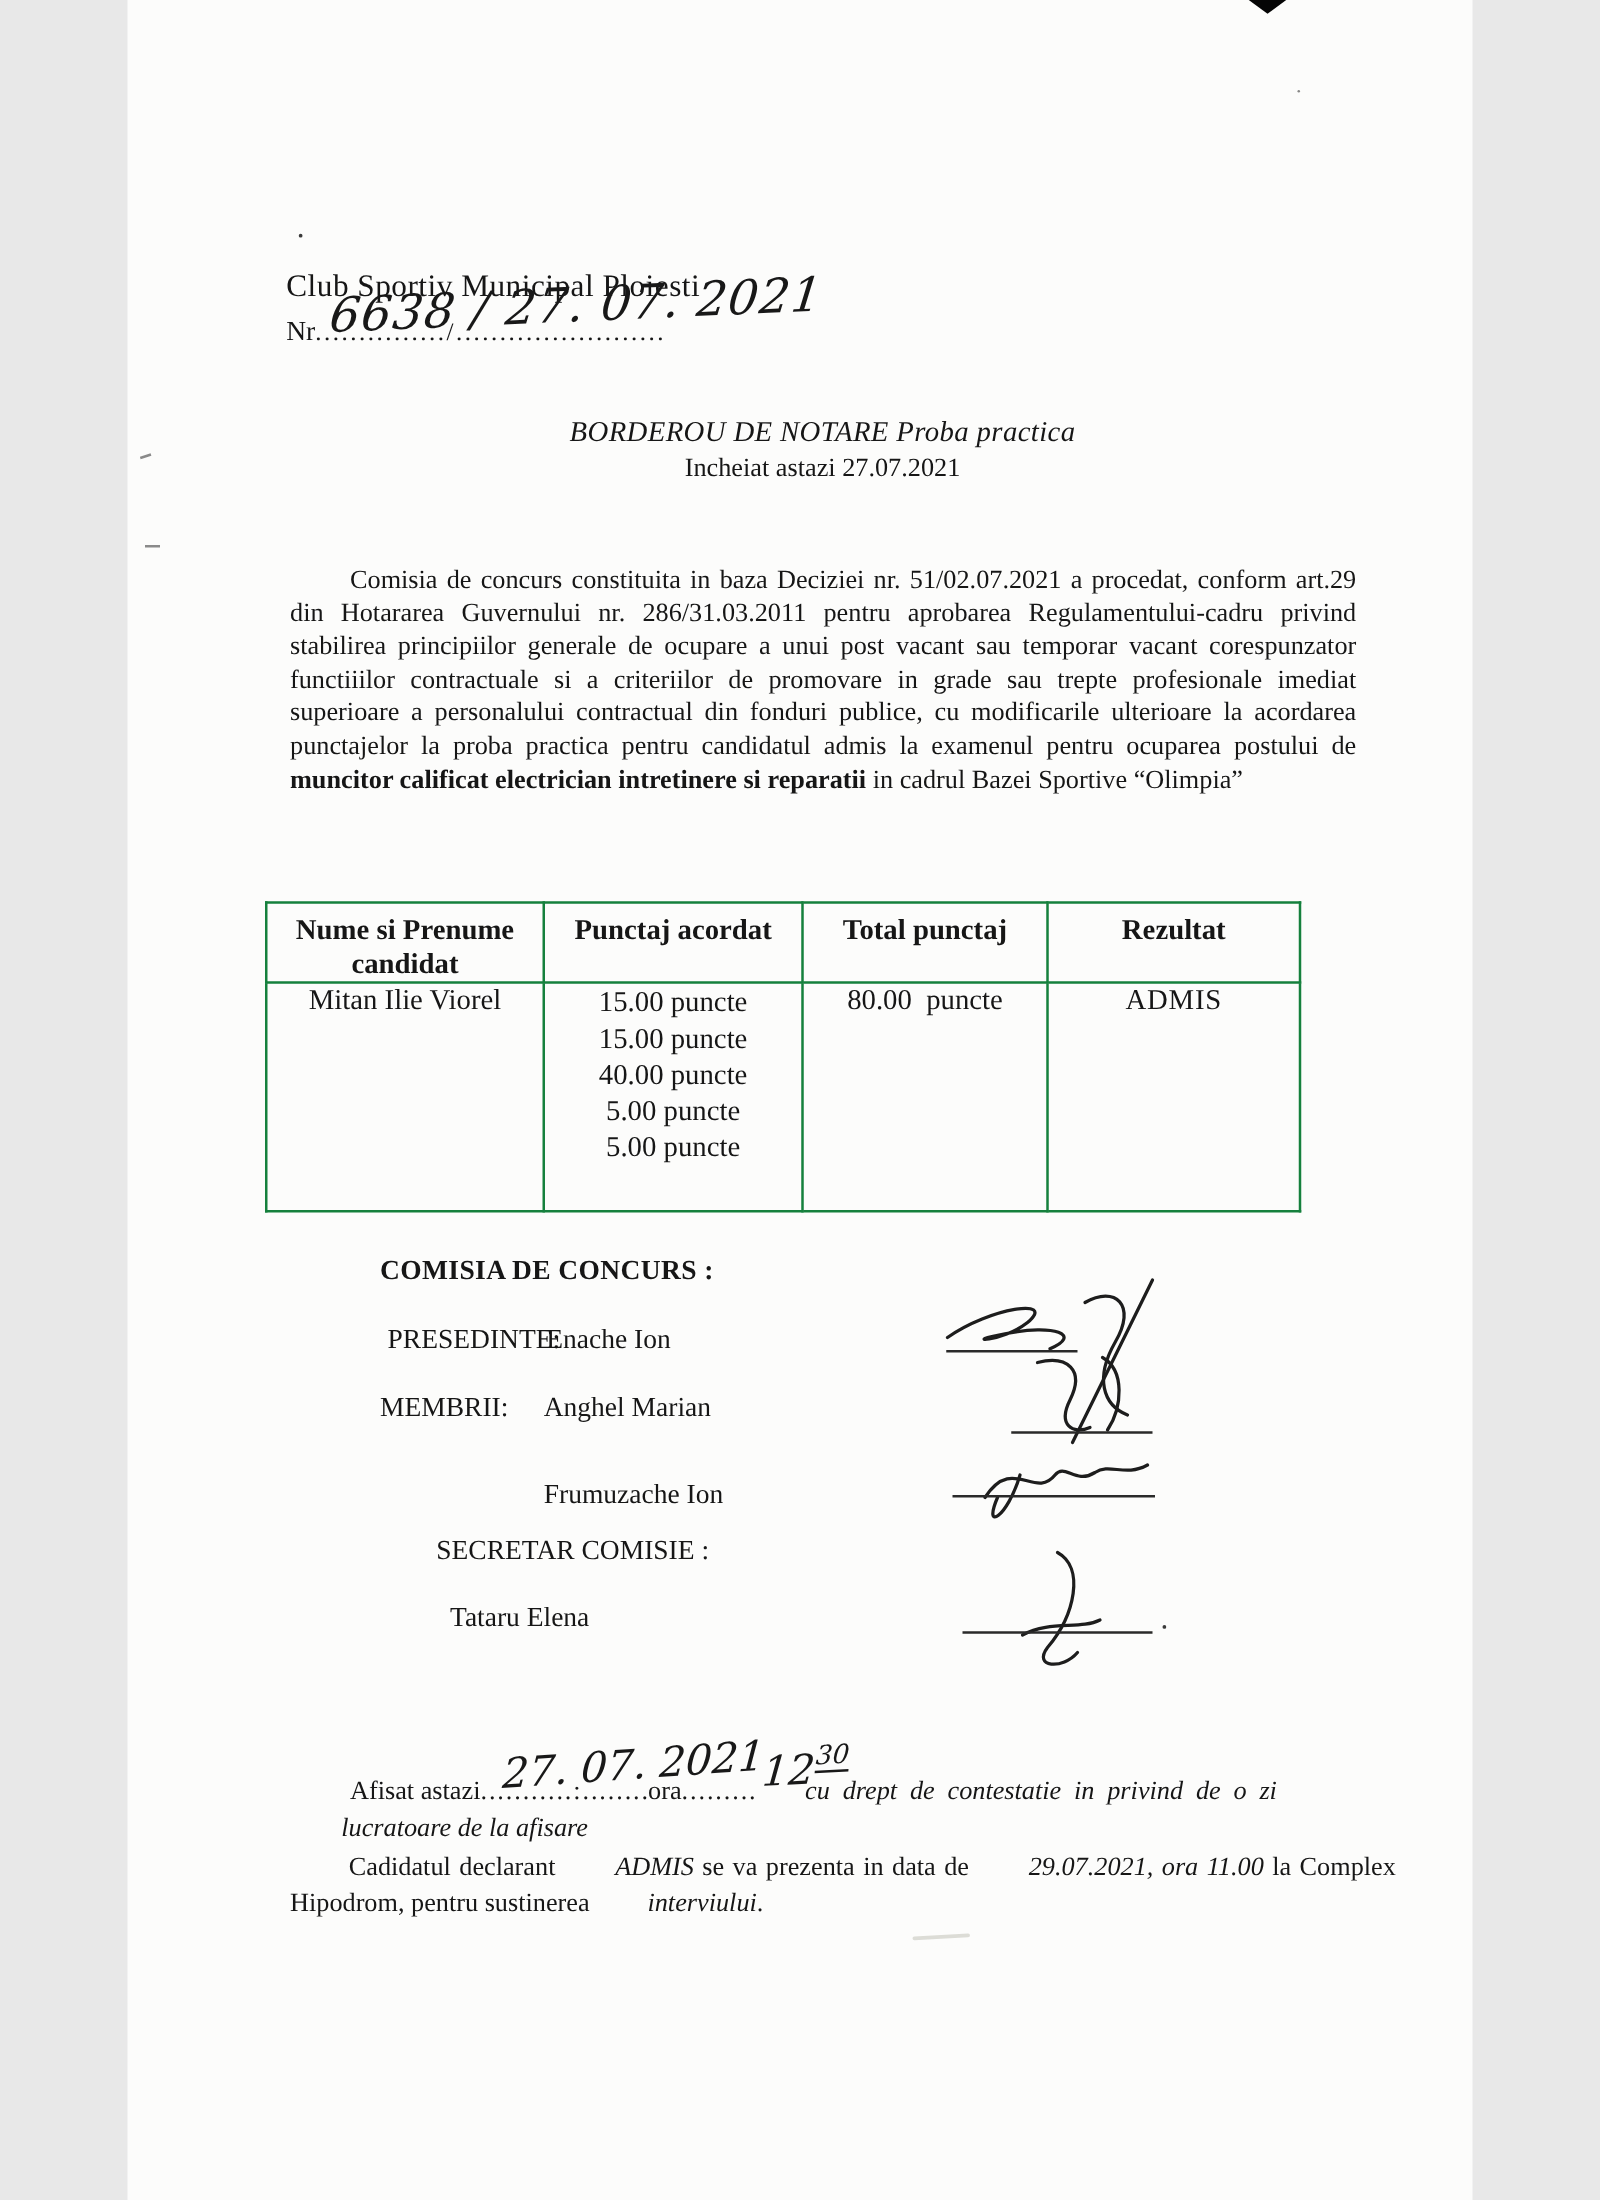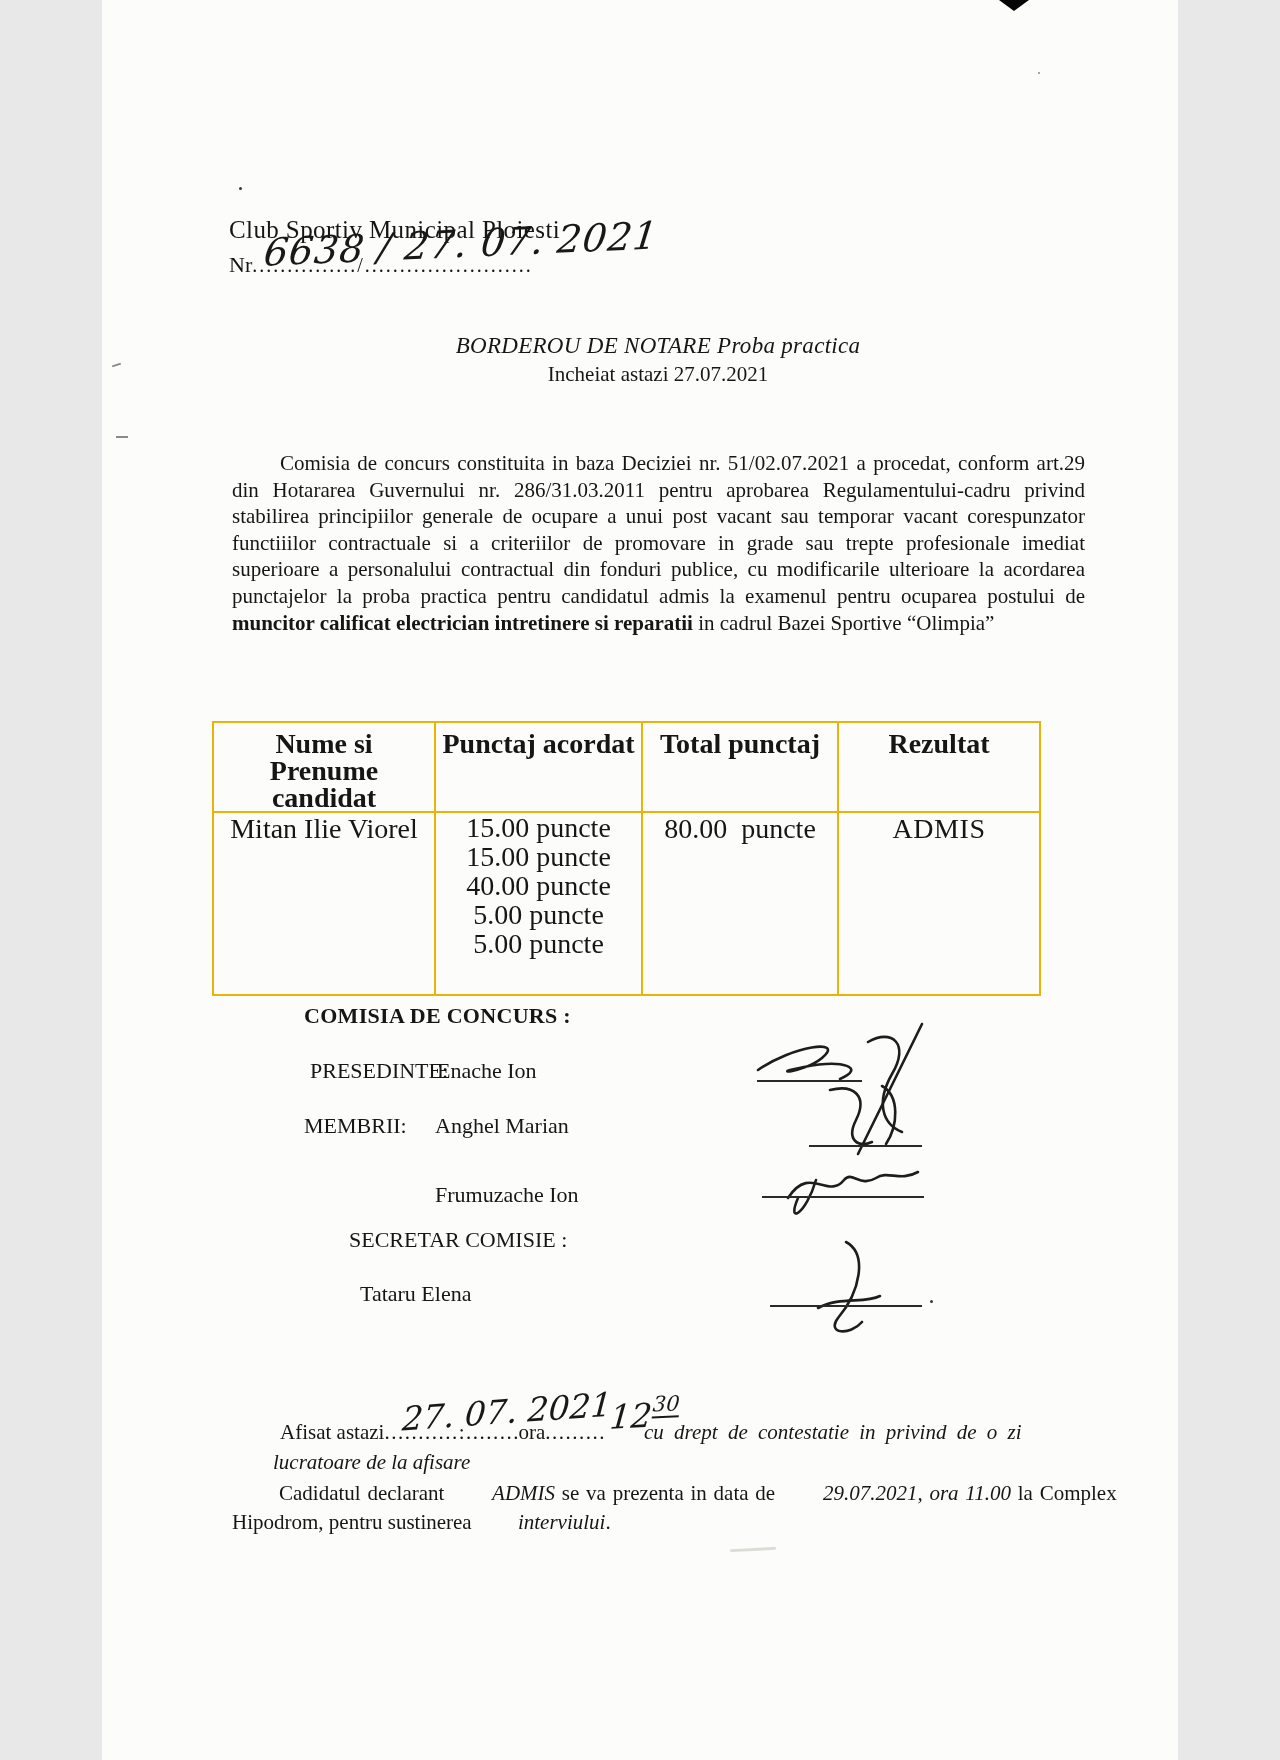--- a/index.html
+++ b/index.html
@@ -42,22 +42,22 @@
   
   .main-para{
     width:853px;font-size:21px;line-height:26.6px;
     text-align:justify;text-indent:48px;
   }
   .bold-ital{font-weight:bold;}
 
   
   table.score{border-collapse:collapse;table-layout:fixed;width:827px;}
   table.score th,table.score td{
-    border:2px solid #eab308;
-    font-size:28px;vertical-align:top;box-sizing:border-box;
+    border:2px solid #15803d;
+    font-size:23px;vertical-align:top;box-sizing:border-box;
     padding:0 6px;
   }
   table.score th{font-weight:bold;text-align:center;height:64px;padding-top:7px;line-height:27px;}
   table.score td{height:183px;text-align:center;}
   td.cell-name{padding-top:40px;}
   td.cell-scores{padding-top:9px;line-height:29px;}
   td.cell-scores span{display:block;}
   td.cell-total span{white-space:pre;}
   td.cell-total,td.cell-result{padding-top:40px;}
   td.cell-result{letter-spacing:.6px;}

